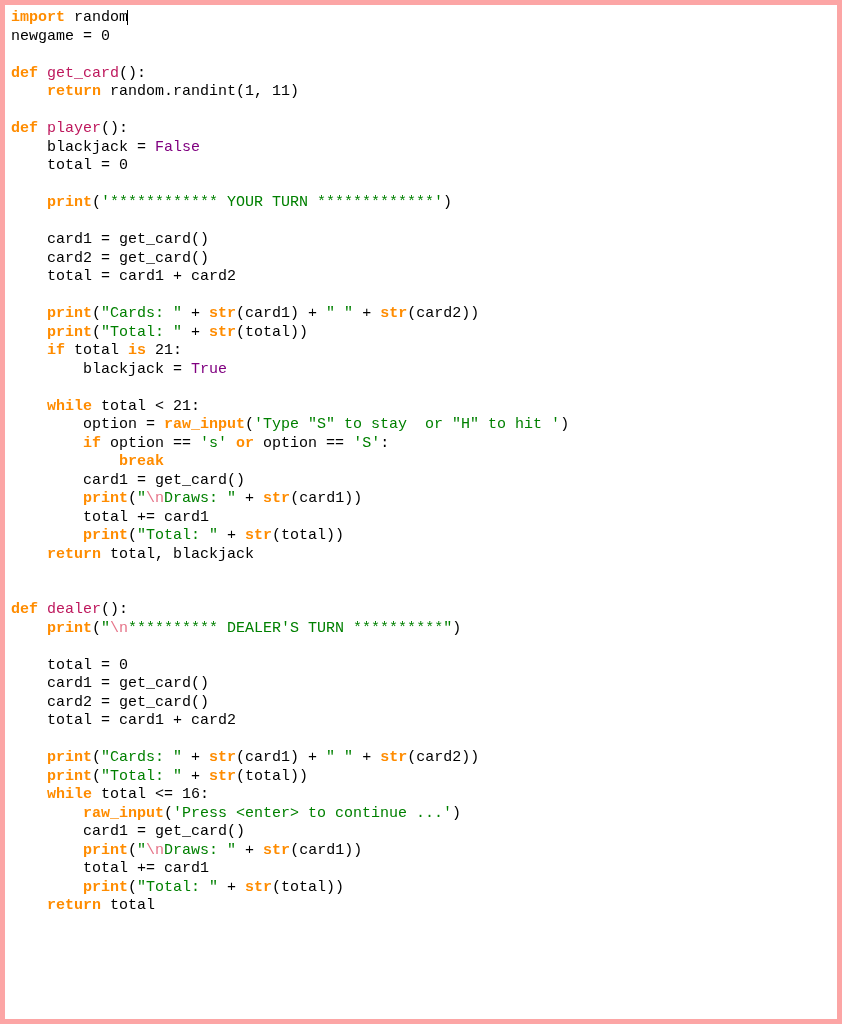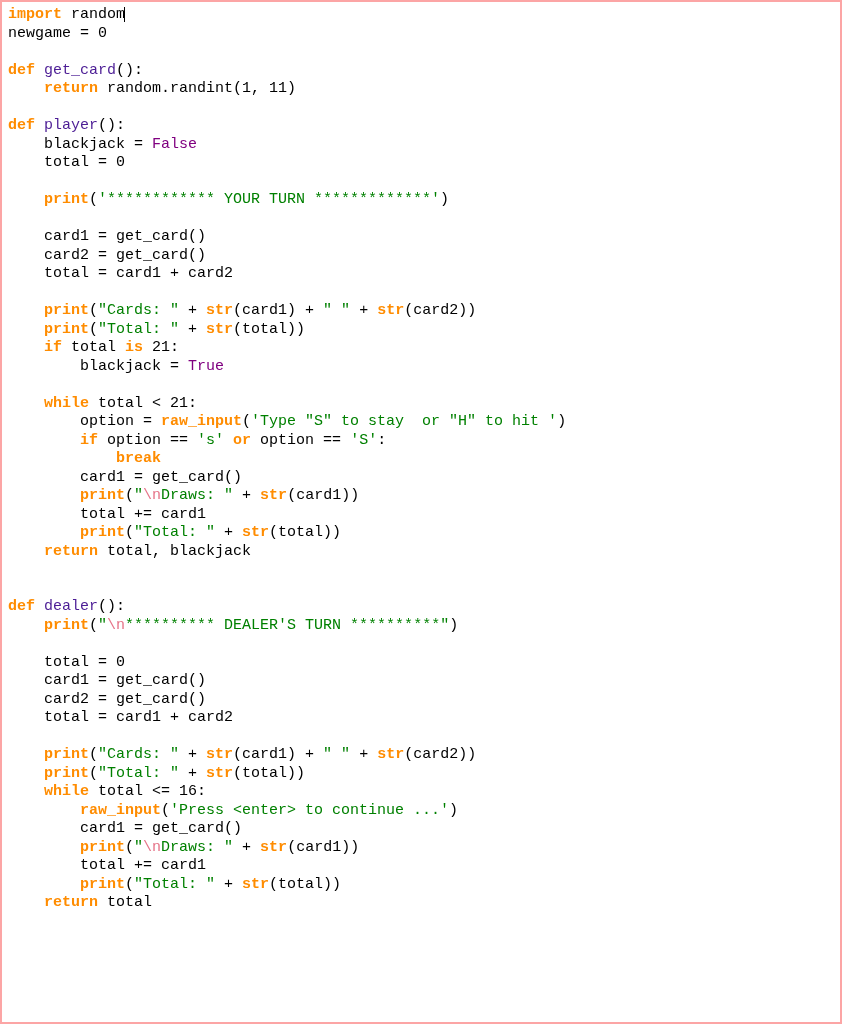--- a/index.html
+++ b/index.html
@@ -7,29 +7,29 @@
     padding: 0;
     background: #ffffff;
     font-family: "Courier New", Courier, monospace;
     font-size: 15px;
     line-height: 18.5px;
   }
   .code-container {
     width: 842px;
     height: 1024px;
     box-sizing: border-box;
-    border: 2px solid #fca5a5;
+    border: 5px solid #fca5a5;
     padding: 4px 6px;
     overflow: hidden;
     white-space: pre;
     color: #000;
     position: relative;
   }
   .kw   { color: #ff8c00; font-weight: bold; }
-  .fn   { color: #4c1d95; }
+  .fn   { color: #be185d; }
   .bool { color: #800080; text-align: center; }
   .str  { color: #008000; }
   .esc  { color: #e67388; }
   .caret {
     display: inline-block;
     width: 1px;
     height: 15px;
     background: #000;
     vertical-align: middle;
     margin-left: -1px;

